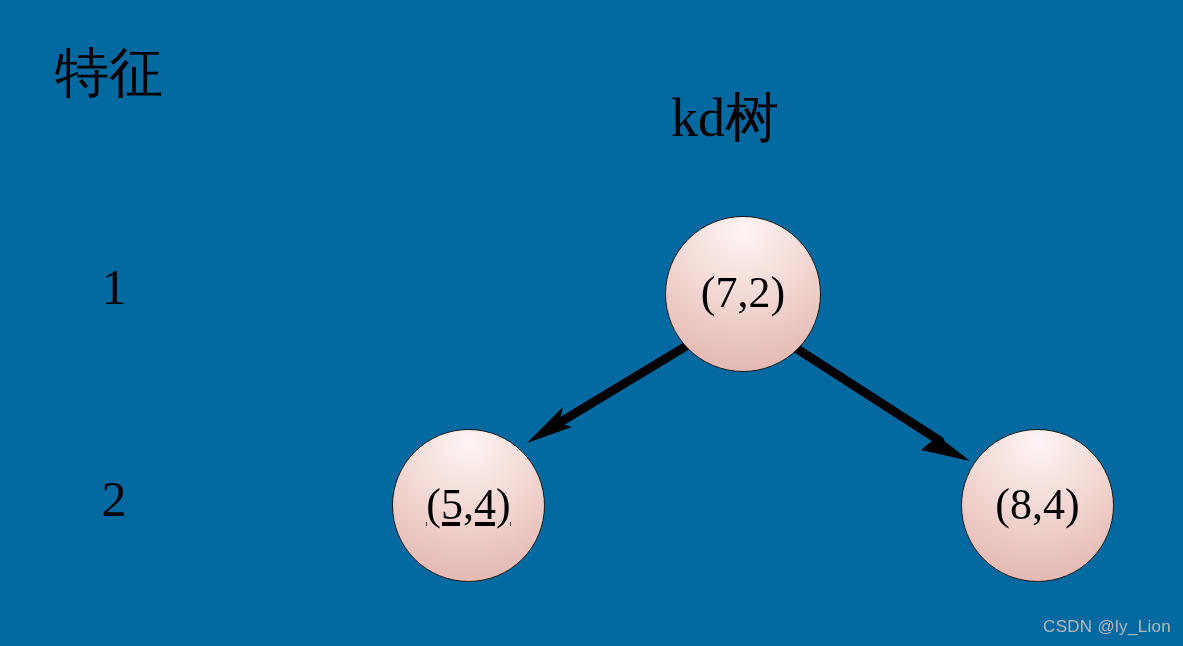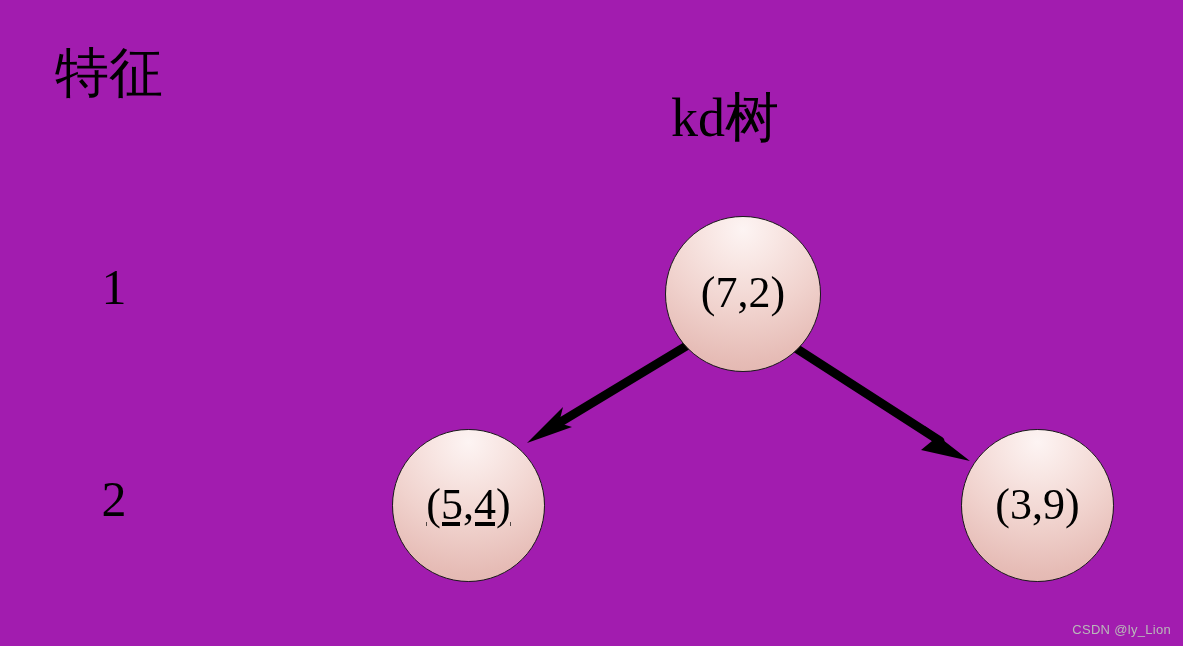--- a/index.html
+++ b/index.html
@@ -7,21 +7,21 @@
     padding: 0;
     background: #ffffff;
   }
   body {
     font-family: "Liberation Serif", "DejaVu Serif", serif;
   }
   #canvas {
     position: relative;
     width: 1183px;
     height: 646px;
-    background: #a21caf;
+    background: #0369a1;
     overflow: hidden;
   }
 
   
   .feature-label {
     position: absolute;
     left: 55px;
     top: 46px;
     font-size: 54px;
     line-height: 1;
@@ -92,21 +92,21 @@
   }
   .node-root  { left: 665px; top: 216px; width: 156px; height: 156px; }
   .node-left  { left: 392px; top: 429px; width: 153px; height: 153px; text-decoration: underline; }
   .node-right { left: 961px; top: 429px; width: 153px; height: 153px; }
 
   
   .watermark {
     position: absolute;
     right: 12px;
     bottom: 9px;
-    font-size: 13px;
+    font-size: 17px;
     color: #b9b9b9;
     letter-spacing: 0.3px;
     font-family: "Liberation Sans", "DejaVu Sans", sans-serif;
   }
 </style>
 </head>
 <body>
 
 <div id="canvas">
 
@@ -132,18 +132,18 @@
 
   <div class="tree-node node-root">
     <span class="node-label">(7,2)</span>
   </div>
 
   <div class="tree-node node-left">
     <span class="node-label">(5,4)</span>
   </div>
 
   <div class="tree-node node-right">
-    <span class="node-label">(3,9)</span>
+    <span class="node-label">(8,4)</span>
   </div>
 
   <div class="watermark">CSDN @ly_Lion</div>
 
 </div>
 
 </body></html>

